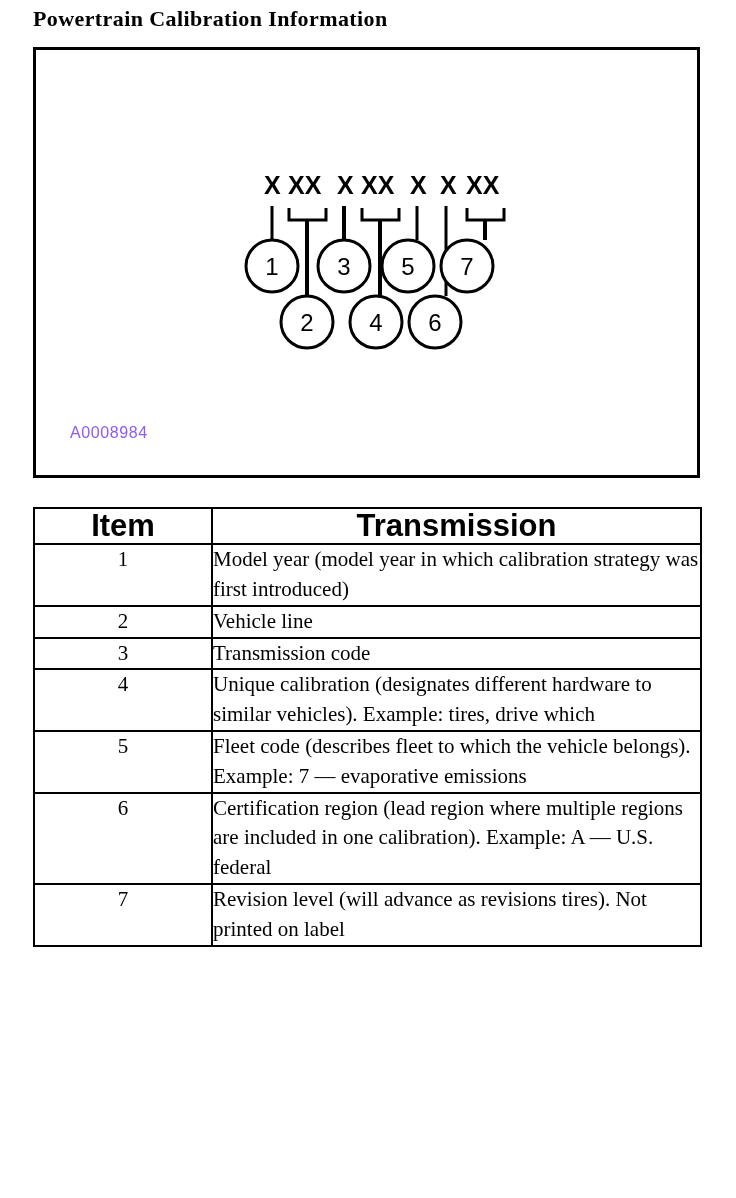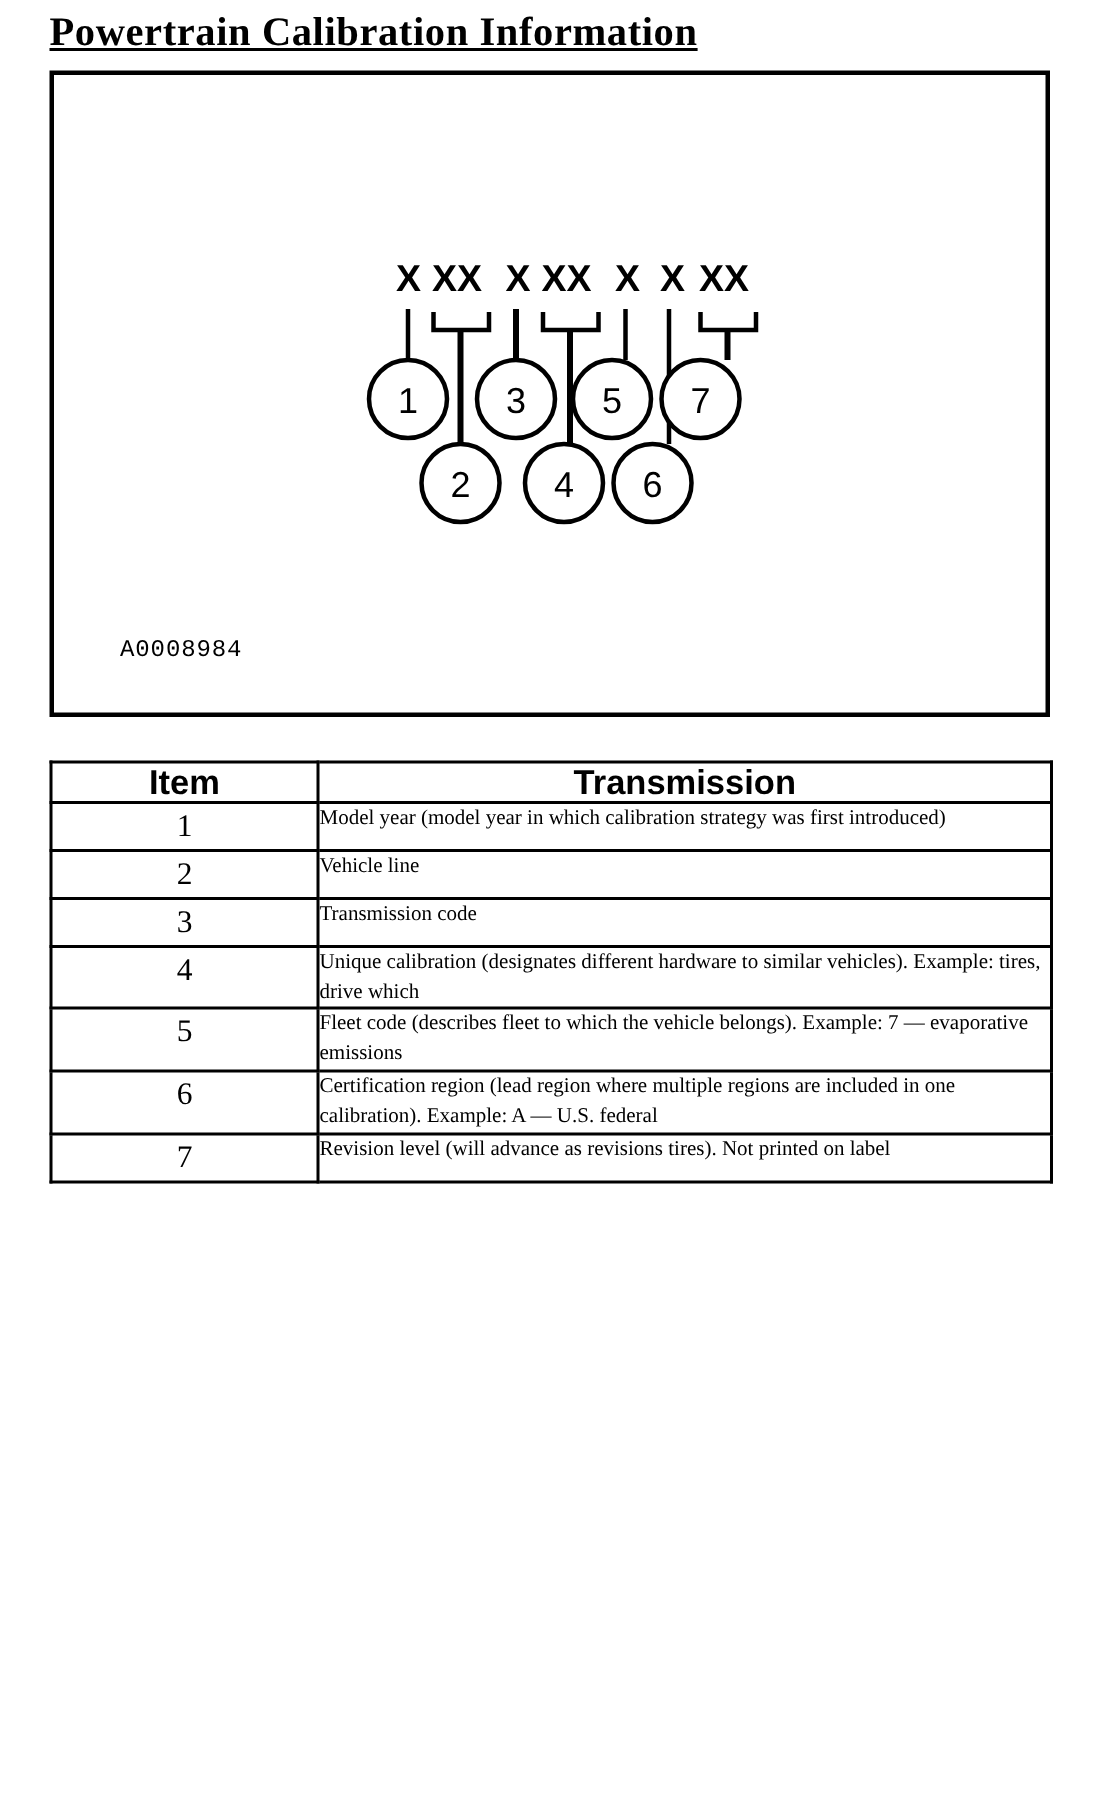--- a/index.html
+++ b/index.html
@@ -16,47 +16,46 @@
     overflow: hidden;
   }
 
   
   #page-title {
     position: absolute;
     left: 33px;
     top: 8px;
     font-family: "Liberation Serif", "DejaVu Serif", serif;
     font-weight: bold;
-    font-size: 27px;
+    font-size: 22px;
     letter-spacing: 0.4px;
     white-space: nowrap;
     line-height: 1;
-    text-decoration: underline;
   }
 
   
   #figure-box {
     position: absolute;
     left: 33px;
     top: 47px;
     width: 667px;
     height: 431px;
     border: 3px solid #000000;
     box-sizing: border-box;
     background: #ffffff;
   }
 
   #figure-id {
     position: absolute;
-    left: 44px;
+    left: 34px;
     bottom: 33px;
-    font-family: Liberation Mono, monospace;
+    font-family: Liberation Sans, sans-serif;
     font-size: 16px;
     letter-spacing: 0.6px;
-    color: #000000;
+    color: #8b5cf6;
   }
 
   
   #callout-diagram {
     position: absolute;
     left: 0;
     top: 0;
     width: 667px;
     height: 431px;
   }
@@ -88,36 +87,36 @@
     border: 2px solid #000000;
     vertical-align: top;
     padding: 0;
   }
   #item-table col.col-item { width: 178px; }
   #item-table col.col-desc { width: 489px; }
 
   .th-item, .th-desc {
     font-family: "Liberation Sans", "DejaVu Sans", sans-serif;
     font-weight: bold;
-    font-size: 23px;
+    font-size: 31px;
     text-align: center;
     padding: 10px 0 12px 0;
     line-height: 1.1;
   }
 
   .td-item {
     text-align: center;
     font-family: "Liberation Serif", "DejaVu Serif", serif;
     font-size: 21px;
     padding: 8px 0 8px 0;
     line-height: 1.42;
   }
   .td-desc {
     font-family: "Liberation Serif", "DejaVu Serif", serif;
-    font-size: 14px;
+    font-size: 21px;
     padding: 8px 10px 8px 16px;
     line-height: 1.42;
   }
 </style>
 </head>
 <body>
 
 <div id="page-title">Powertrain Calibration Information</div>
 
 <div id="figure-box">

